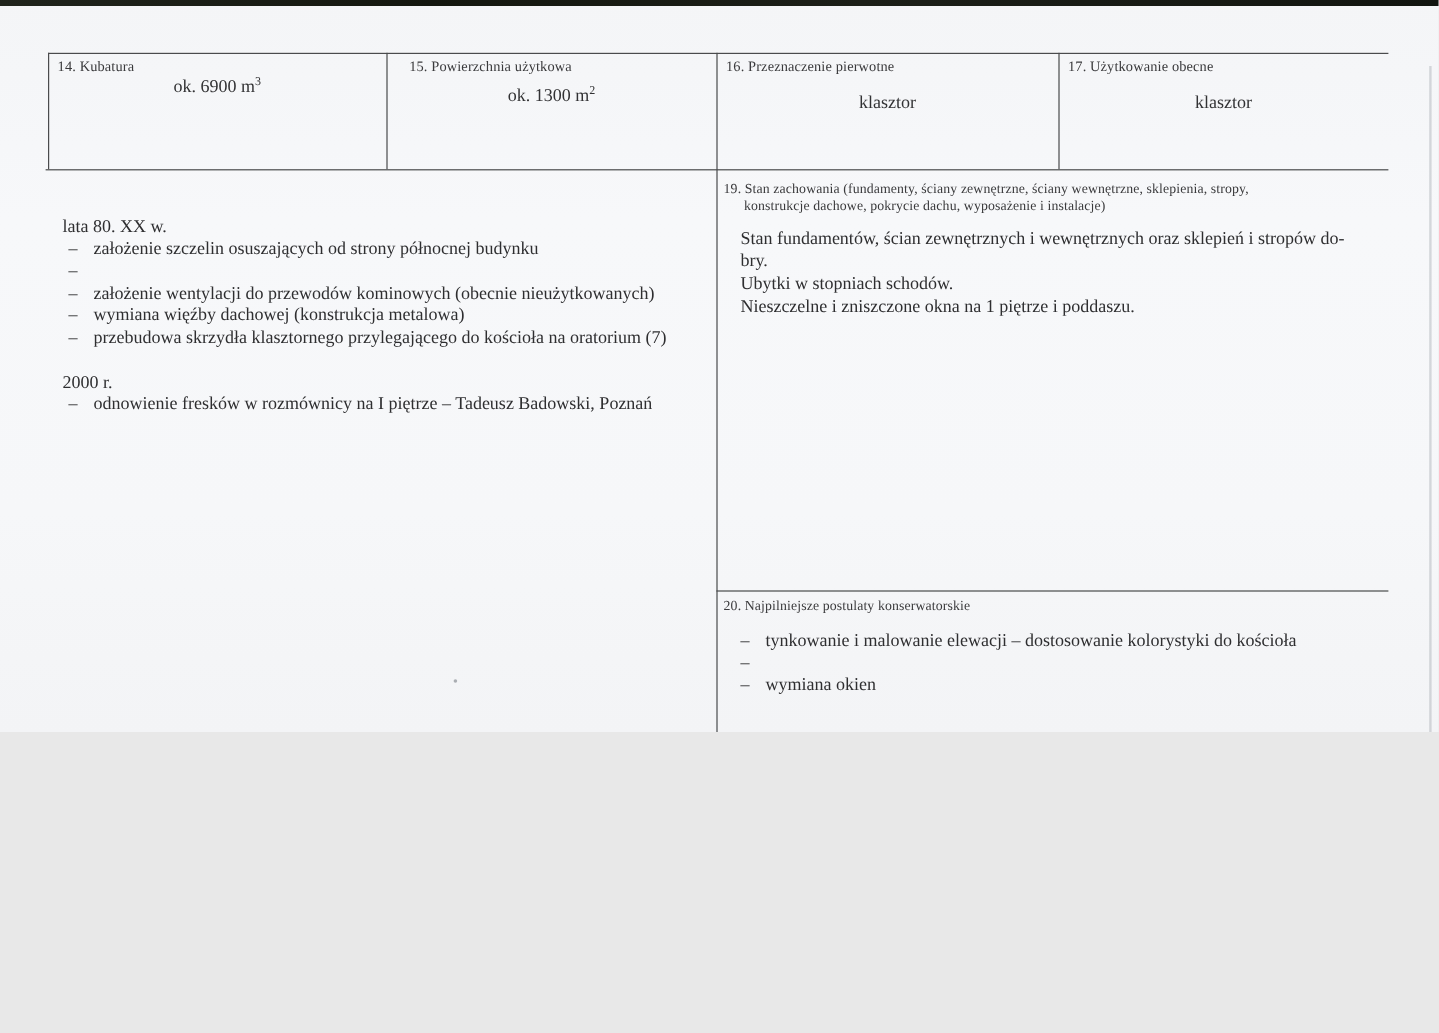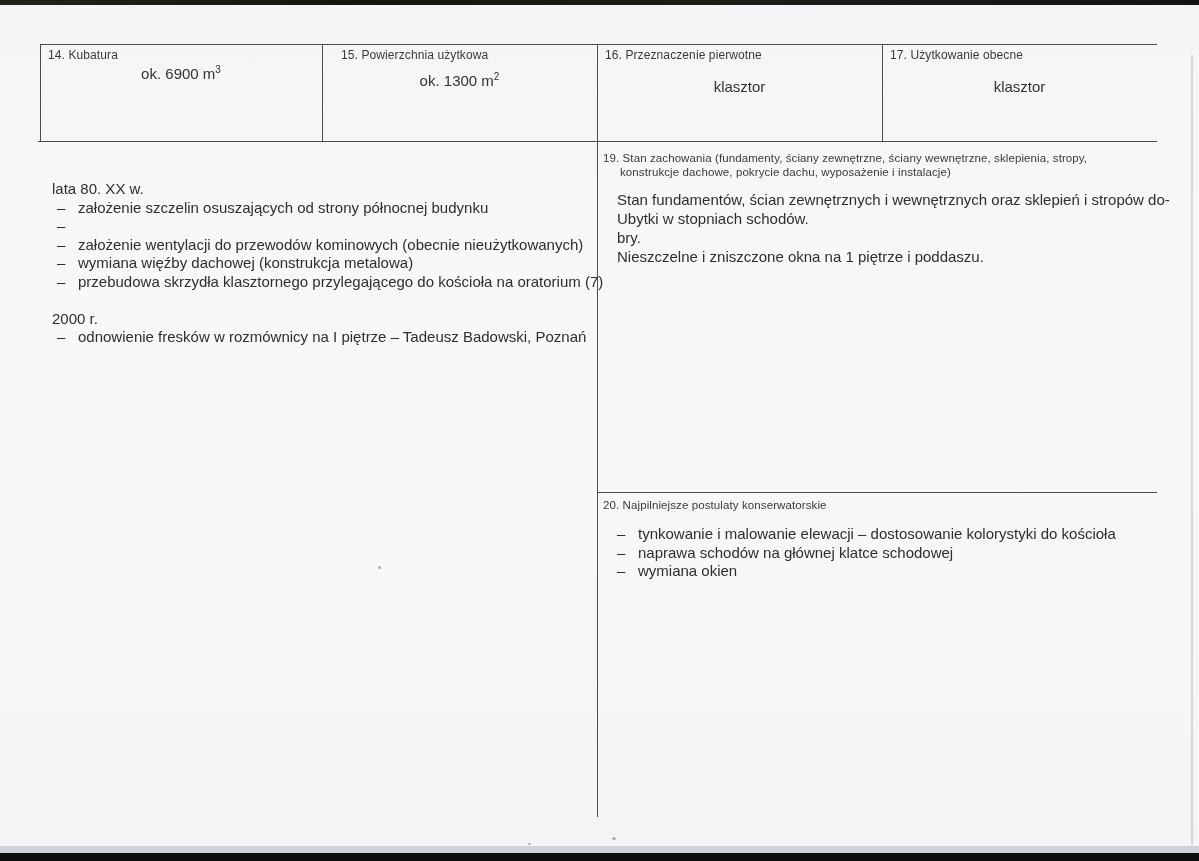--- a/index.html
+++ b/index.html
@@ -1,21 +1,21 @@
 <!DOCTYPE html>
 <html><head>
 <meta charset="utf-8">
 <style>
   html,body{margin:0;padding:0;background:#e8e8e8;}
   .page{
     position:relative;
-    width:1199px;height:861px;
+    width:1199px;height:610px;
     background:linear-gradient(180deg,#f4f5f7 0%,#f7f8fa 30%,#f6f7f9 70%,#f3f4f6 100%);
     overflow:hidden;
-    font-family:Liberation Sans, sans-serif;
+    font-family:Liberation Serif, serif;
     color:#323234;
   }
   
   .scan-top{position:absolute;left:0;top:0;width:1199px;height:5px;
     background:linear-gradient(90deg,#20241c,#14170f 30%,#1c1f18 60%,#121510 100%);}
   .scan-bottom-gray{position:absolute;left:0;top:846px;width:1199px;height:7px;background:#ced2d7;}
   .scan-bottom-black{position:absolute;left:0;top:853px;width:1199px;height:8px;background:#0d0f0c;}
   .scan-right-edge{position:absolute;left:1191px;top:55px;width:2px;height:790px;background:rgba(160,166,173,.4);}
   .speck{position:absolute;border-radius:50%;background:rgba(110,115,122,.55);}
   
@@ -99,34 +99,33 @@
         <span>odnowienie fresków w rozmównicy na I piętrze – Tadeusz Badowski, Poznań</span>
       </div>
   </div>
 
   <div class="shead" style="left:603px;top:151px;">
     <span>19. Stan zachowania (fundamenty, ściany zewnętrzne, ściany wewnętrzne, sklepienia, stropy,</span>
     <span class="indent">konstrukcje dachowe, pokrycie dachu, wyposażenie i instalacje)</span>
   </div>
   <div class="tblock s19" style="left:617px;top:190px;">
     <div>Stan fundamentów, ścian zewnętrznych i wewnętrznych oraz sklepień i stropów do-</div>
+    <div>bry.</div>
     <div>Ubytki w stopniach schodów.</div>
-    <div>bry.</div>
     <div>Nieszczelne i zniszczone okna na 1 piętrze i poddaszu.</div>
   </div>
 
   <div class="shead" style="left:603px;top:498px;">20. Najpilniejsze postulaty konserwatorskie</div>
   <div class="tblock" style="left:617px;top:525px;">
     <div class="bullet-row tight">
         <span class="dash">–</span>
         <span>tynkowanie i malowanie elewacji – dostosowanie kolorystyki do kościoła</span>
       </div>
     <div class="bullet-row tight">
         <span class="dash">–</span>
-        <span>naprawa schodów na głównej klatce schodowej</span>
       </div>
     <div class="bullet-row tight">
         <span class="dash">–</span>
         <span>wymiana okien</span>
       </div>
   </div>
 
 </div>
 
 </body></html>

